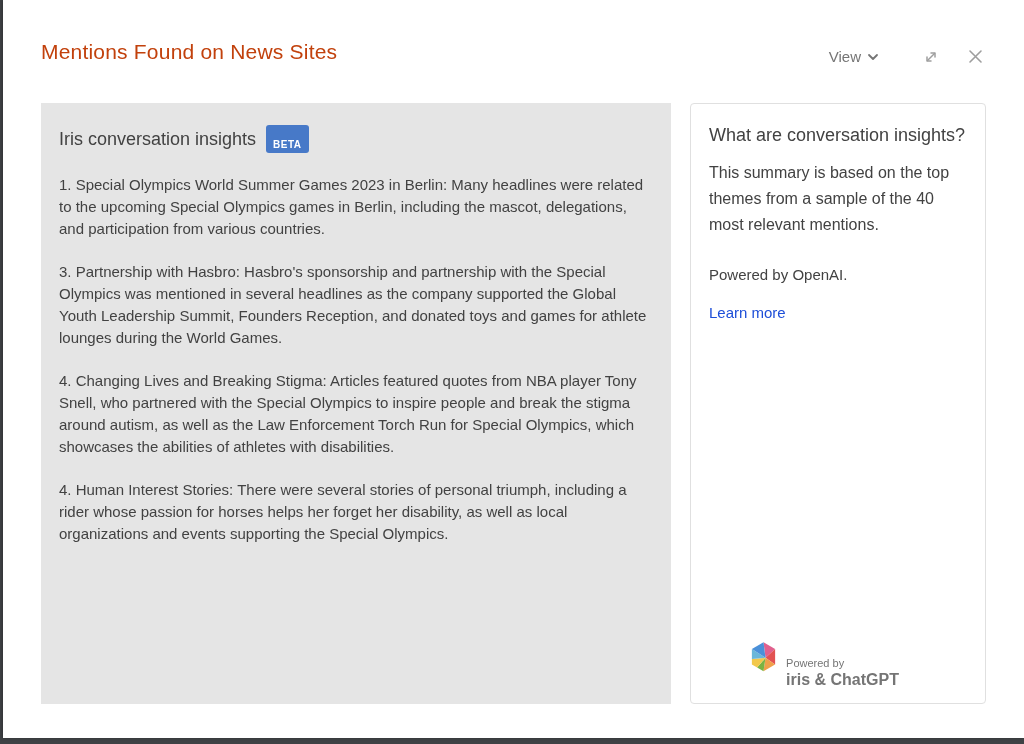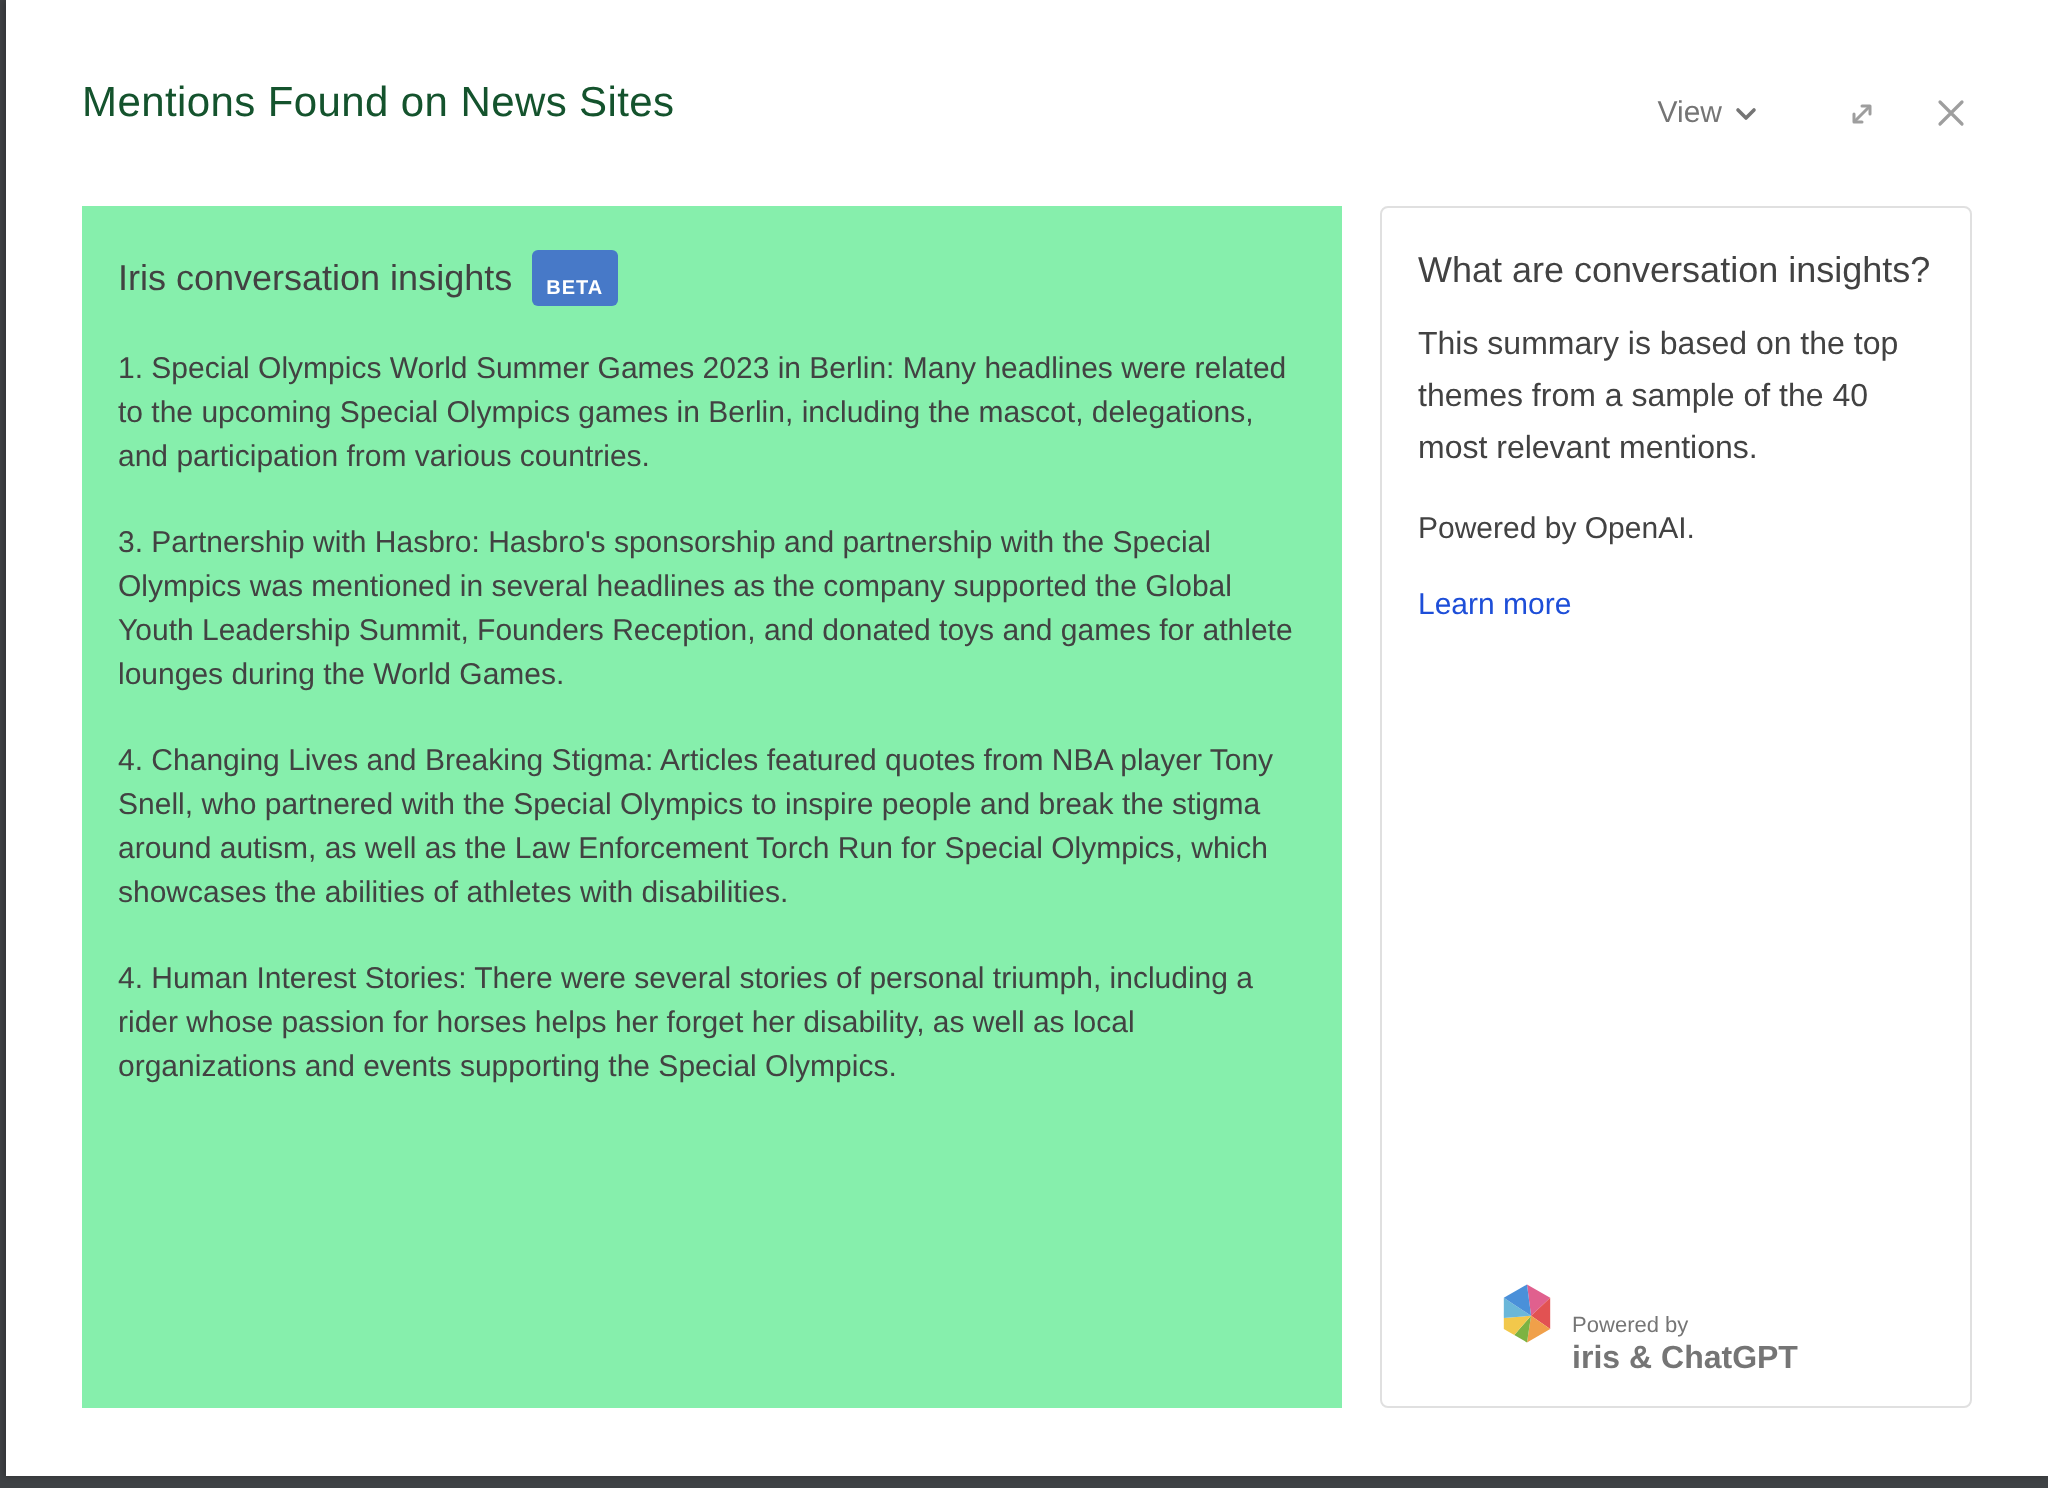--- a/index.html
+++ b/index.html
@@ -17,21 +17,21 @@
   }
   
   .modal-header {
     display: flex;
     align-items: flex-start;
     justify-content: space-between;
     padding: 40px 38px 0 38px;
   }
   .modal-title {
     font-size: 21px;
-    color: #14532d;
+    color: #c2410c;
     font-weight: 400;
     letter-spacing: .2px;
   }
   .header-controls {
     display: flex;
     align-items: center;
     margin-top: 6px;
   }
   .view-dropdown {
     display: flex;
@@ -55,21 +55,21 @@
   .content-row {
     display: flex;
     gap: 19px;
     padding: 0 38px;
     margin-top: 36px;
     height: 601px;
   }
   
   .insights-panel {
     flex: 1;
-    background: #86efac;
+    background: #e5e5e5;
     padding: 22px 18px;
     overflow: hidden;
   }
   .insights-title-row {
     display: flex;
     align-items: center;
     gap: 10px;
     margin-bottom: 10px;
   }
   .insights-title {
@@ -110,21 +110,21 @@
     font-weight: 400;
     color: #424242;
   }
   .info-desc {
     margin-top: 14px;
     font-size: 16px;
     line-height: 26px;
     color: #424242;
   }
   .info-powered {
-    margin-top: 14px;
+    margin-top: 24px;
     font-size: 15px;
     line-height: 26px;
     color: #424242;
   }
   .learn-more-link {
     margin-top: 16px;
     font-size: 15px;
     color: #1d4ed8;
     text-decoration: none;
     cursor: pointer;

